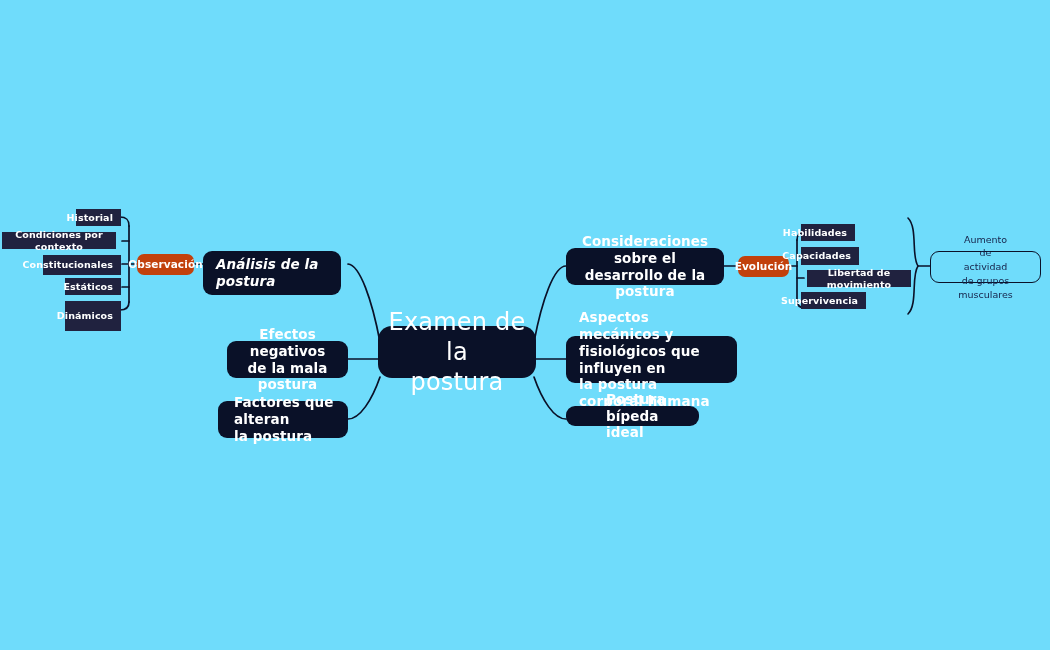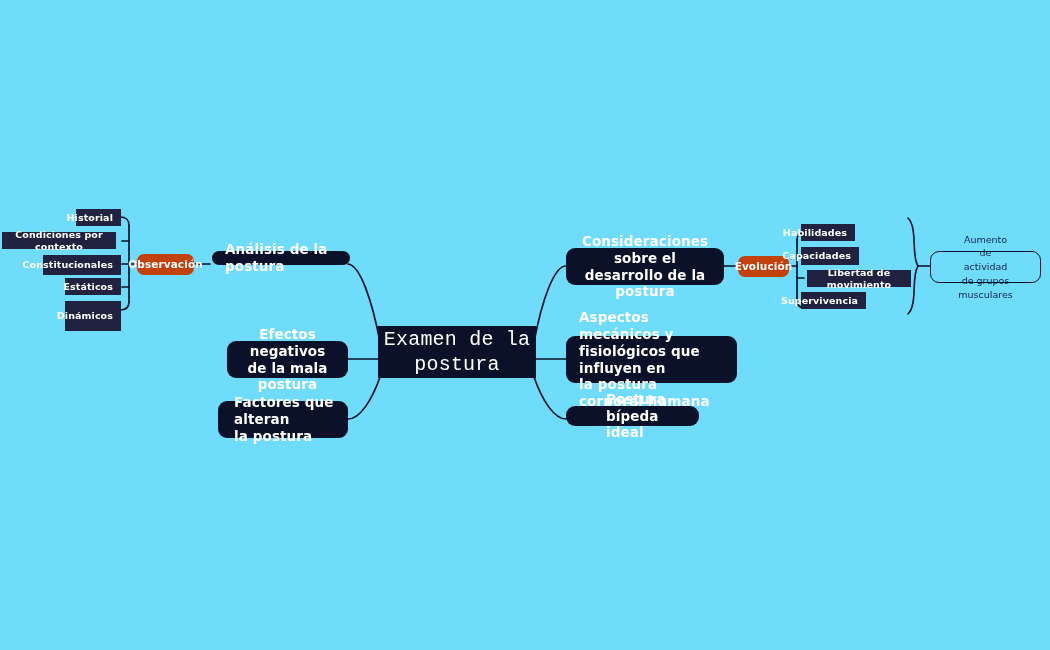--- a/index.html
+++ b/index.html
@@ -32,26 +32,25 @@
     background: #0a1128;
     color: #ffffff;
     border-radius: 9px;
     display: flex;
     align-items: center;
     line-height: 1.25;
     white-space: pre-line;
   }
   .node.center {
     background: #0a1128;
-    border-radius: 0;
-    font-size: 20px;
+    border-radius: 14px;
+    font-size: 24px;
     justify-content: center;
     text-align: center;
     letter-spacing: 0.2px;
-    font-family: Liberation Mono, monospace;
   }
   .node.main {
     font-size: 13.5px;
     font-weight: 700;
     padding: 0 13px;
     letter-spacing: 0.1px;
   }
   .node.main.center-text {
     justify-content: center;
     text-align: center;
@@ -131,21 +130,21 @@
       <path d="M 908 218 C 918 228 911 256 918 266 C 911 276 918 304 908 314" stroke-width="1.6"></path>
       <path d="M 918 266 L 930 266"></path>
     </g>
   </svg>
 
   <div class="node center" style="left:378px; top:326px; width:158px; height:52px;">
     <span>Examen de la
 postura</span>
   </div>
 
-  <div class="node main" style="left:212px; top:251px; width:138px; height:14px;">
+  <div class="node main" style="left:203px; top:251px; width:138px; height:44px;font-style:italic;">
     <span>Análisis de la postura</span>
   </div>
 
   <div class="node mid" style="left:137px; top:254px; width:57px; height:21px;">
     <span>Observación</span>
   </div>
 
   <div class="node leaf" style="left:76px; top:209px; width:45px; height:17px;">
     <span>Historial</span>
   </div>

